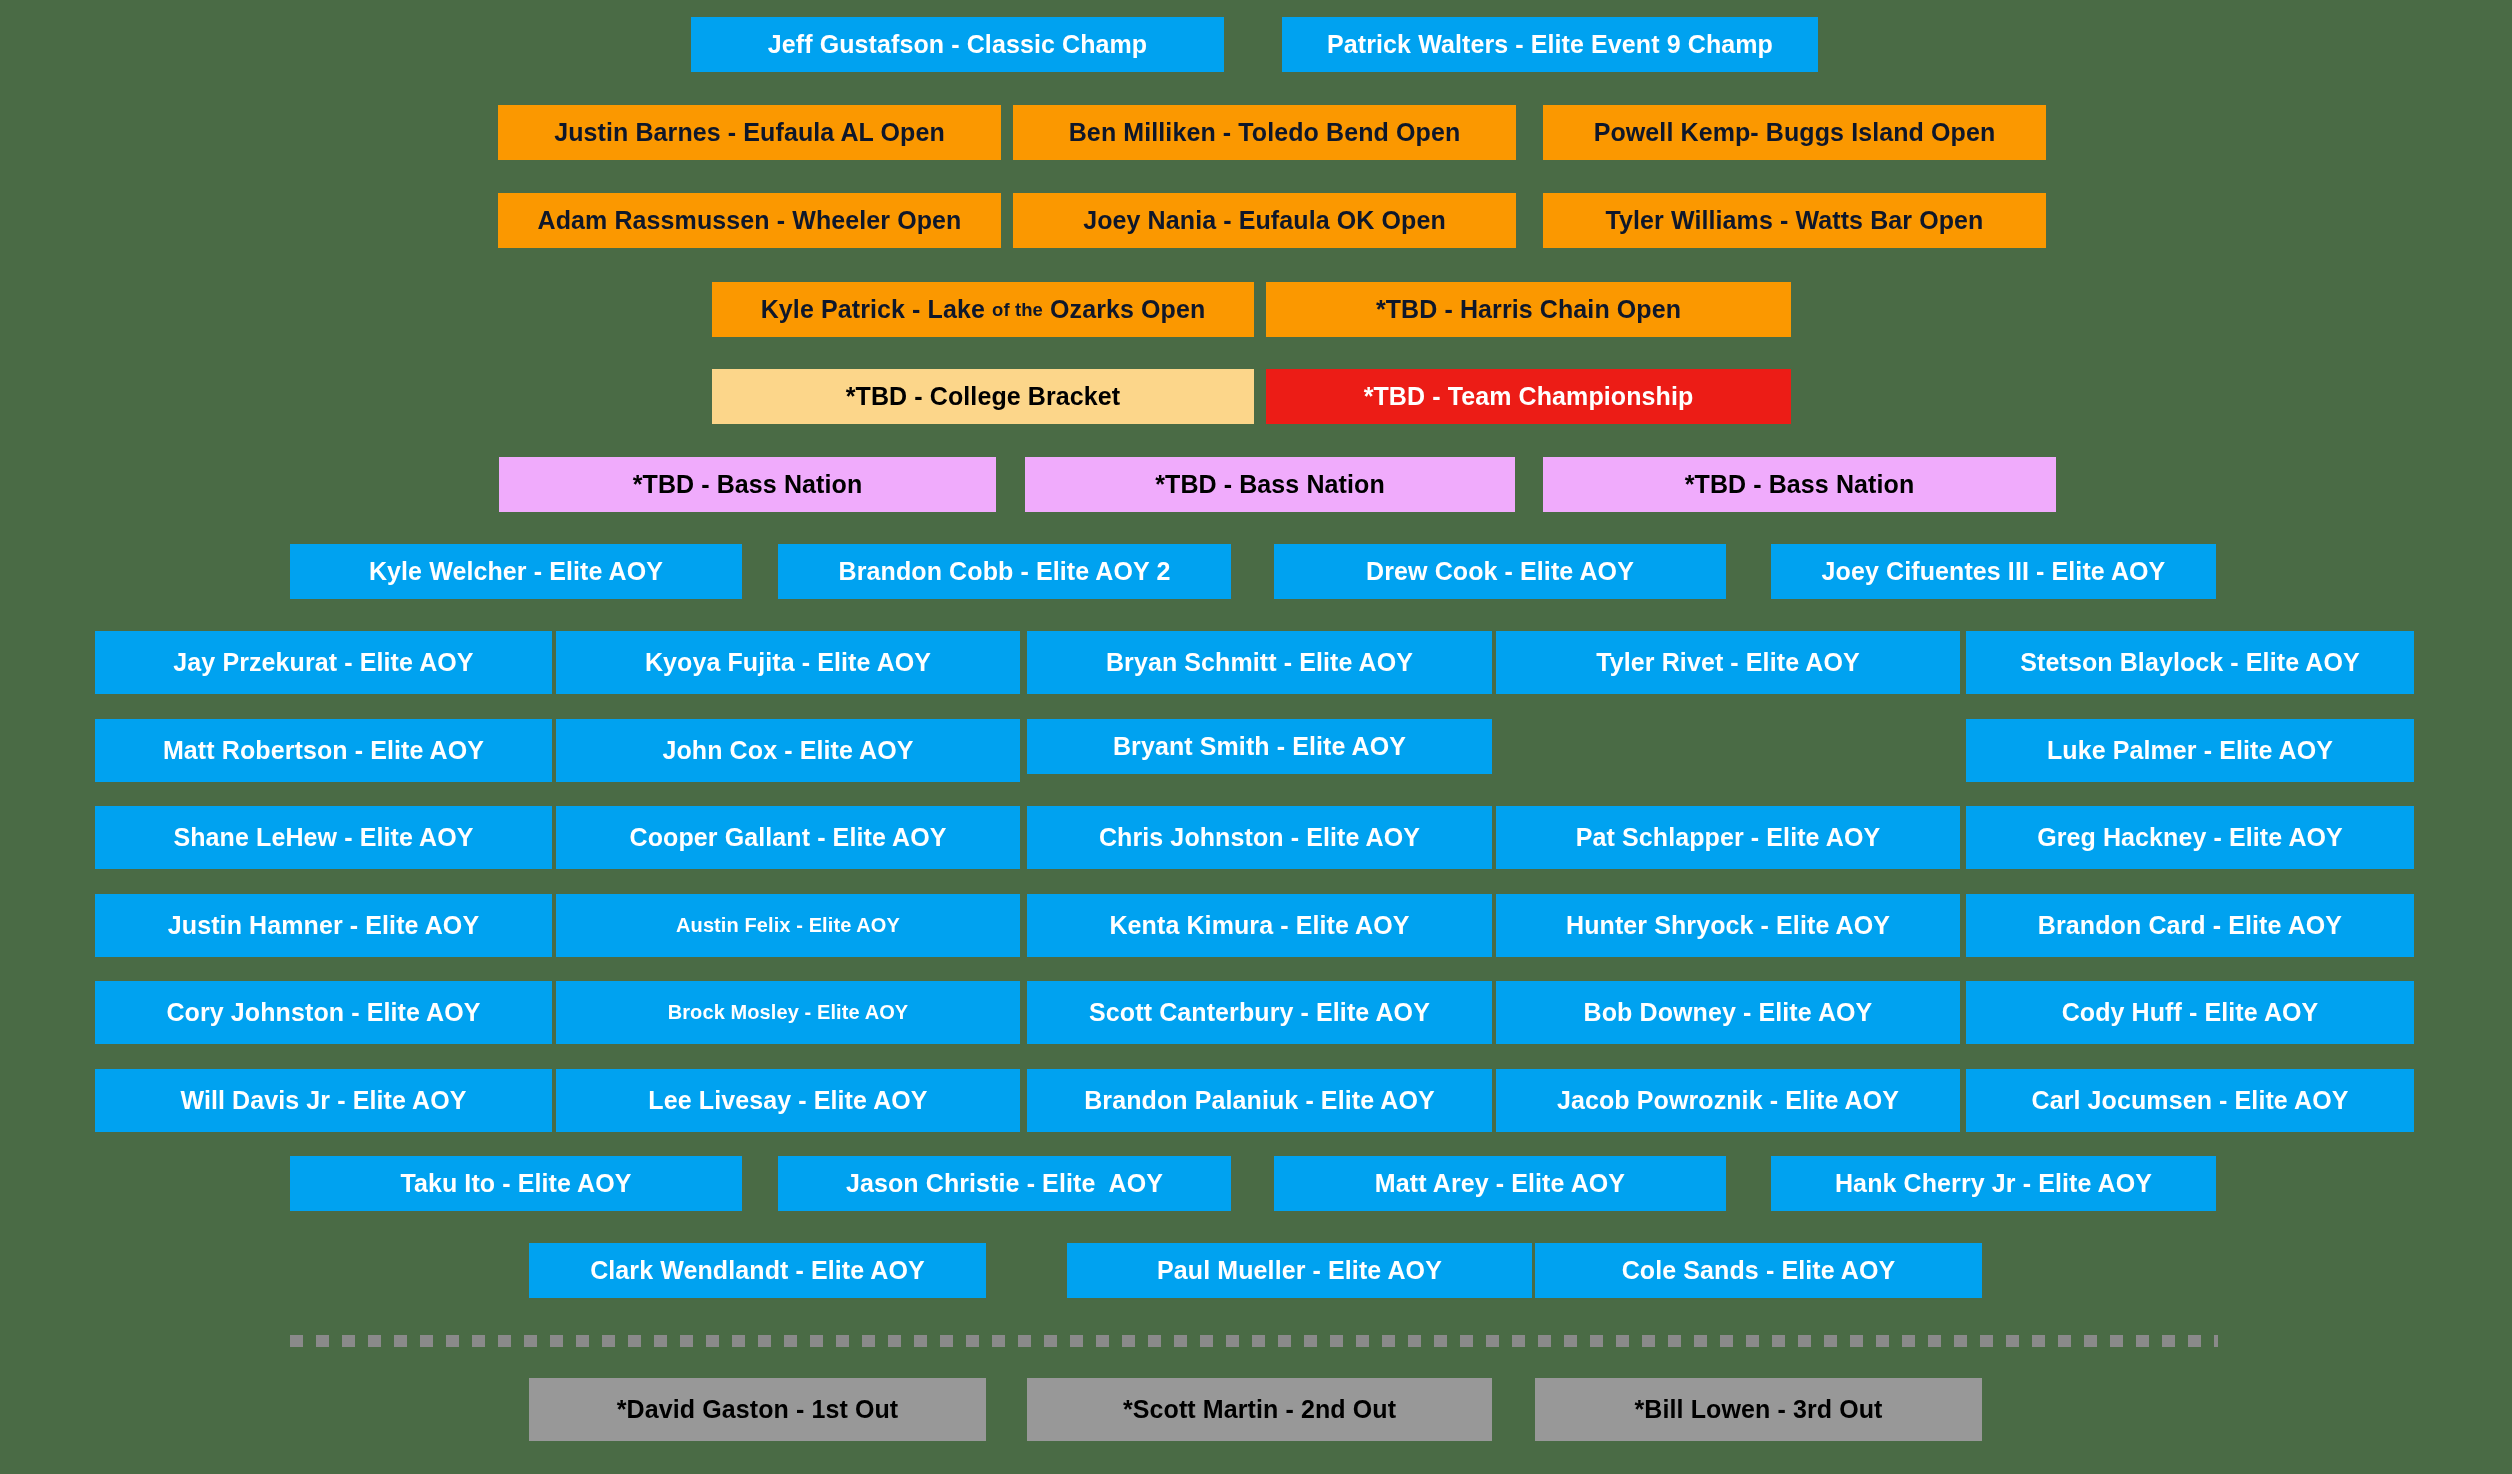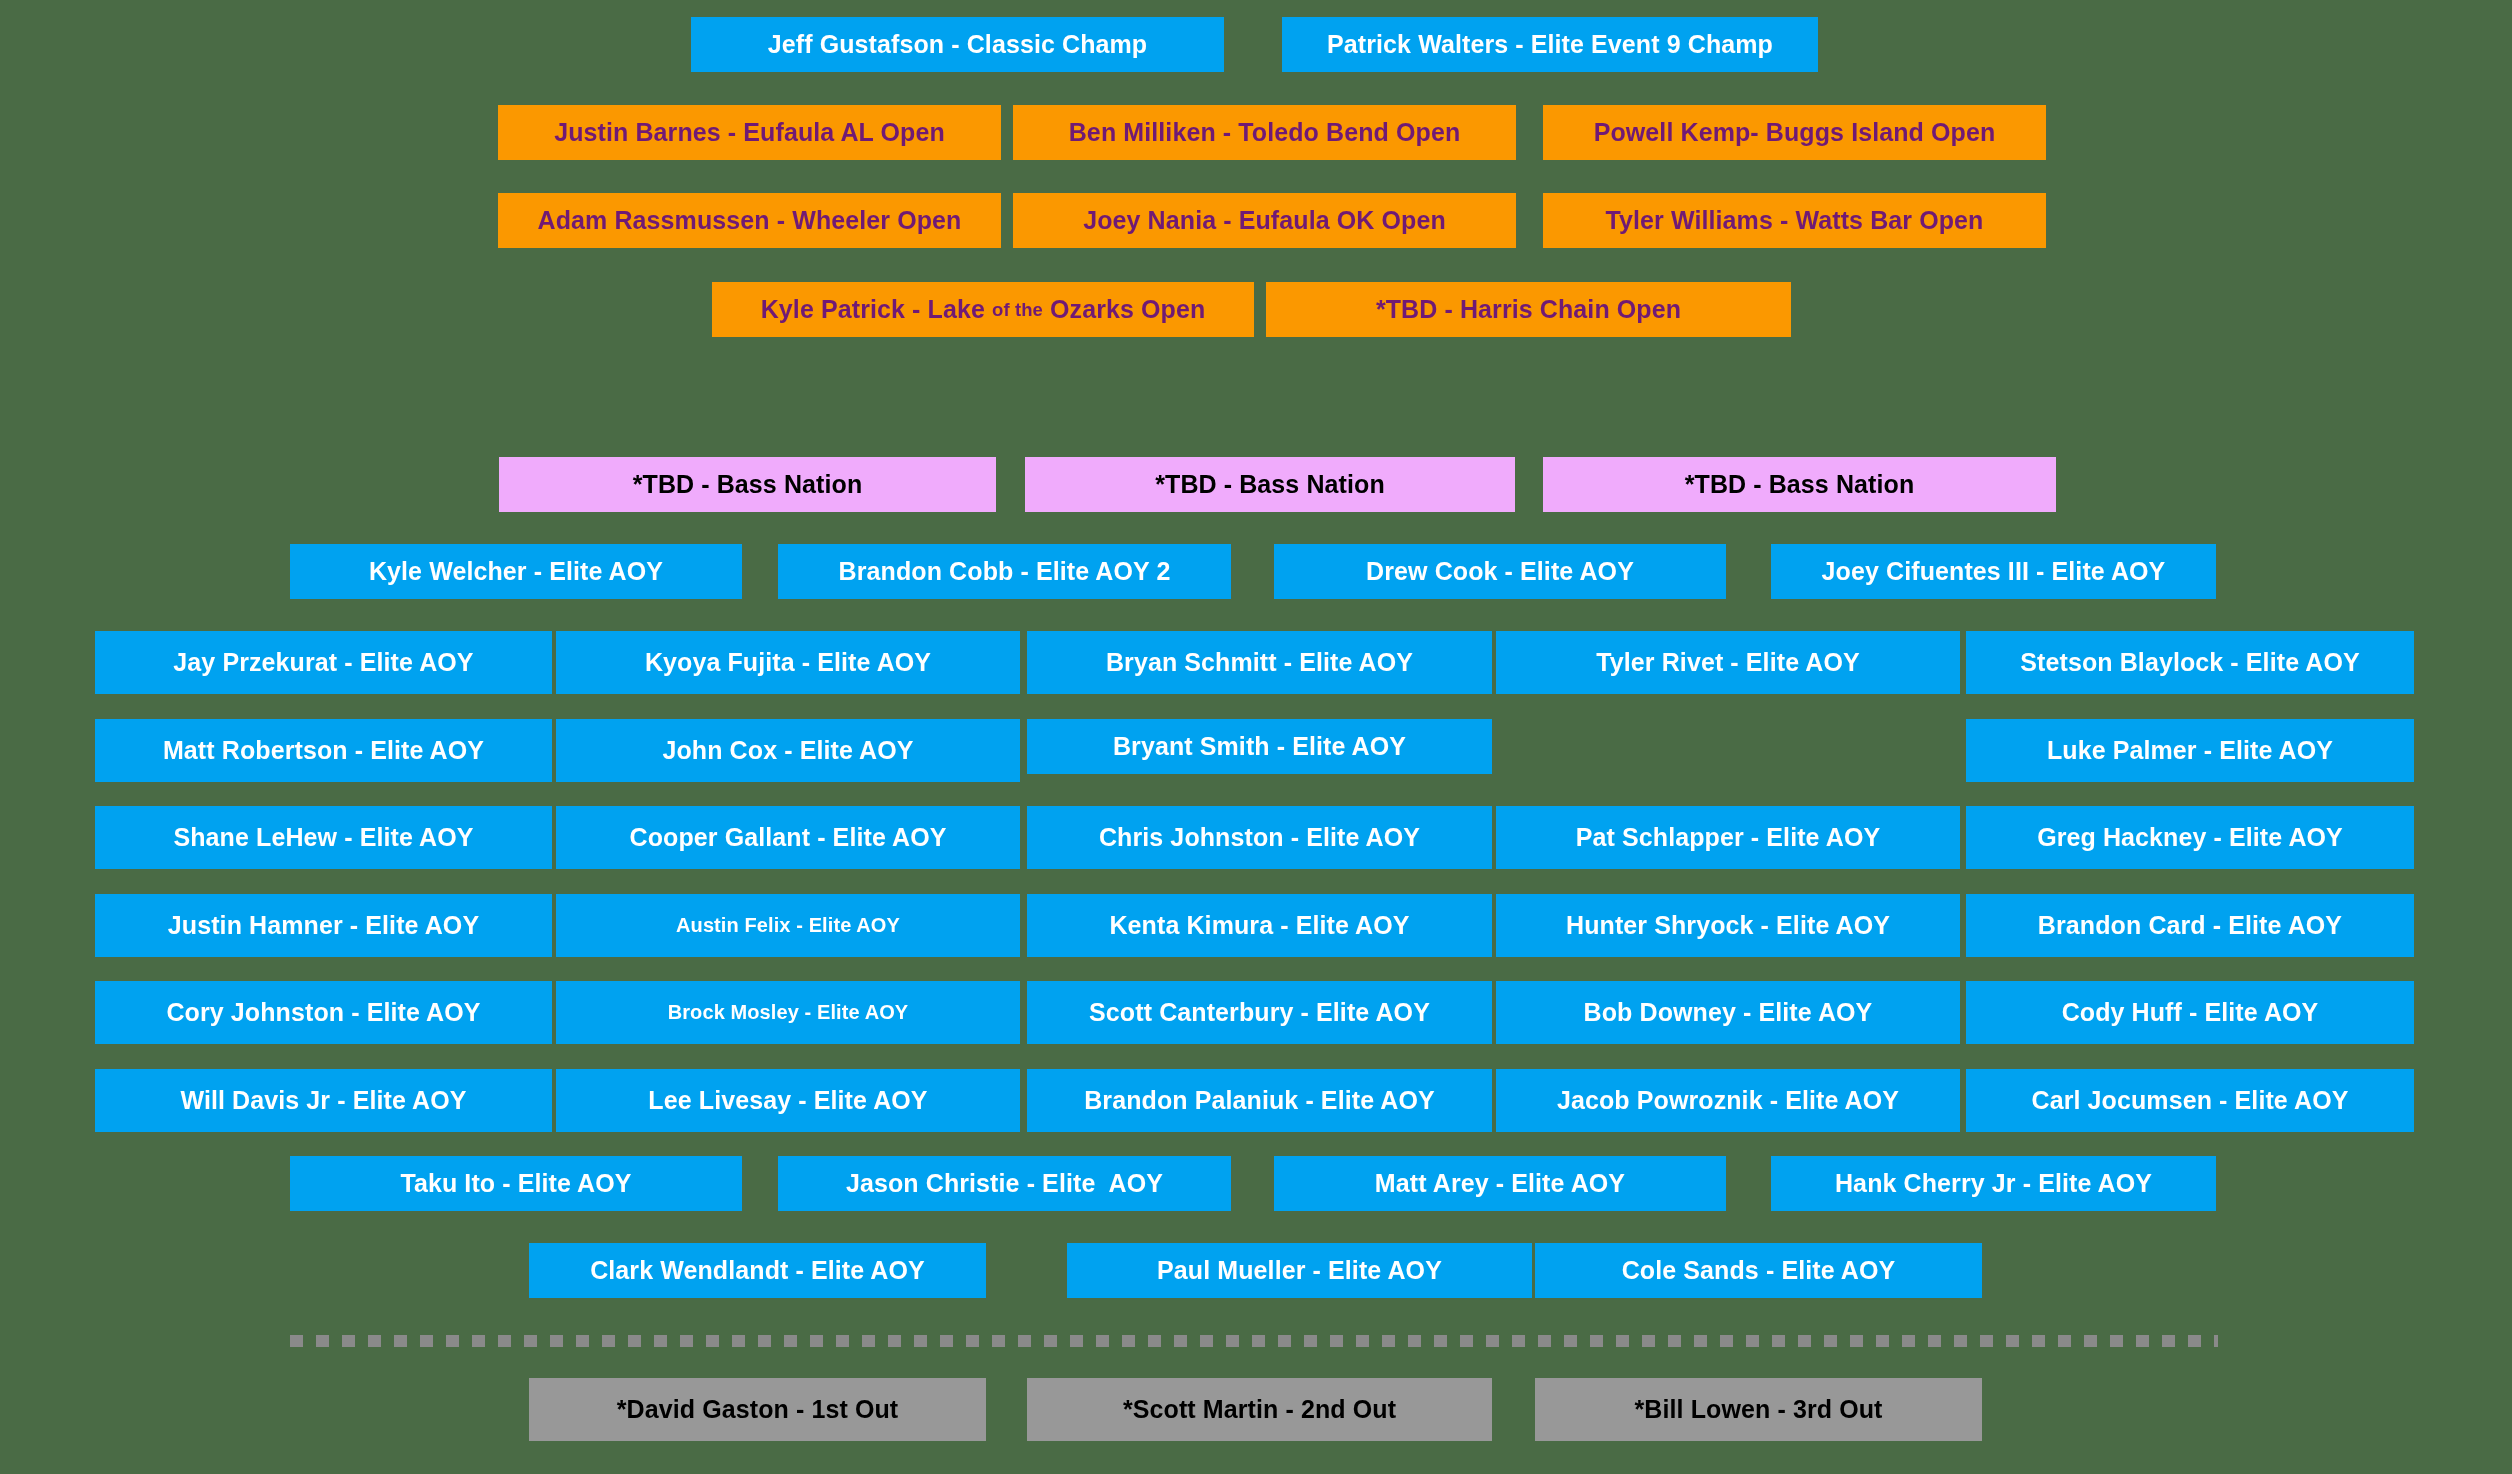--- a/index.html
+++ b/index.html
@@ -34,21 +34,21 @@
     justify-content: center;
     text-align: center;
     font-weight: bold;
     line-height: 1.05;
     white-space: pre;
     letter-spacing: 0.1px;
     overflow: hidden;
   }
   
   .c-blue   { background: #00a2f0; color: #ffffff; }
-  .c-orange { background: #fb9800; color: #701a75; }
+  .c-orange { background: #fb9800; color: #0f172a; }
   .c-tan    { background: #fcd68a; color: #000000; }
   .c-red    { background: #ec1c16; color: #ffffff; }
   .c-green  { background: #f0abfc; color: #000000; }
   .c-gray   { background: #989898; color: #000000; }
 
   .small-caps-inline { font-size: 0.74em; }
 
   
   .divider {
     height: 13.6px;
@@ -88,20 +88,24 @@
     <div class="cell c-orange" style="position:absolute; left:1543px; top:0; width:503px; height:55px; font-size:25px;">Tyler Williams - Watts Bar Open</div>
   </div>
 
   <div class="row" style="position:absolute; left:0; top:282px; height:55px;">
     <div class="cell c-orange" style="position:absolute; left:712px; top:0; width:542px; height:55px; font-size:25px;">
       <span>Kyle Patrick - Lake </span><span class="small-caps-inline">of the</span><span> Ozarks Open</span>
     </div>
     <div class="cell c-orange" style="position:absolute; left:1266px; top:0; width:525px; height:55px; font-size:25px;">*TBD - Harris Chain Open</div>
   </div>
 
+  <div class="row" style="position:absolute; left:0; top:369px; height:55px;">
+    <div class="cell c-tan" style="position:absolute; left:712px; top:0; width:542px; height:55px; font-size:25px;">*TBD - College Bracket</div>
+    <div class="cell c-red" style="position:absolute; left:1266px; top:0; width:525px; height:55px; font-size:25px;">*TBD - Team Championship</div>
+  </div>
 
   <div class="row" style="position:absolute; left:0; top:457px; height:55px;">
     <div class="cell c-green" style="position:absolute; left:499px; top:0; width:497px; height:55px; font-size:25px;">*TBD - Bass Nation</div>
     <div class="cell c-green" style="position:absolute; left:1025px; top:0; width:490px; height:55px; font-size:25px;">*TBD - Bass Nation</div>
     <div class="cell c-green" style="position:absolute; left:1543px; top:0; width:513px; height:55px; font-size:25px;">*TBD - Bass Nation</div>
   </div>
 
   <div class="row" style="position:absolute; left:0; top:544px; height:55px;">
     <div class="cell c-blue" style="position:absolute; left:290px; top:0; width:452px; height:55px; font-size:25px;">Kyle Welcher - Elite AOY</div>
     <div class="cell c-blue" style="position:absolute; left:778px; top:0; width:453px; height:55px; font-size:25px;">Brandon Cobb - Elite AOY 2</div>

